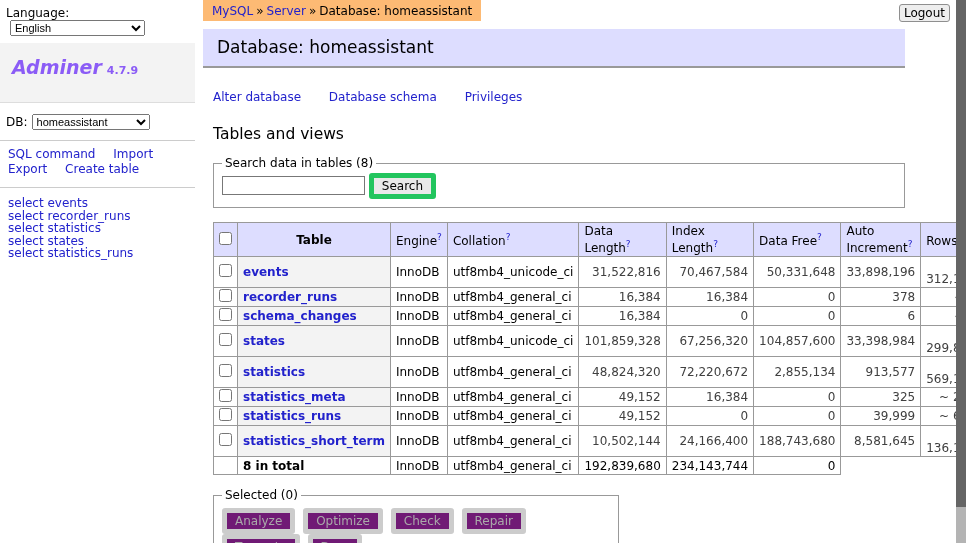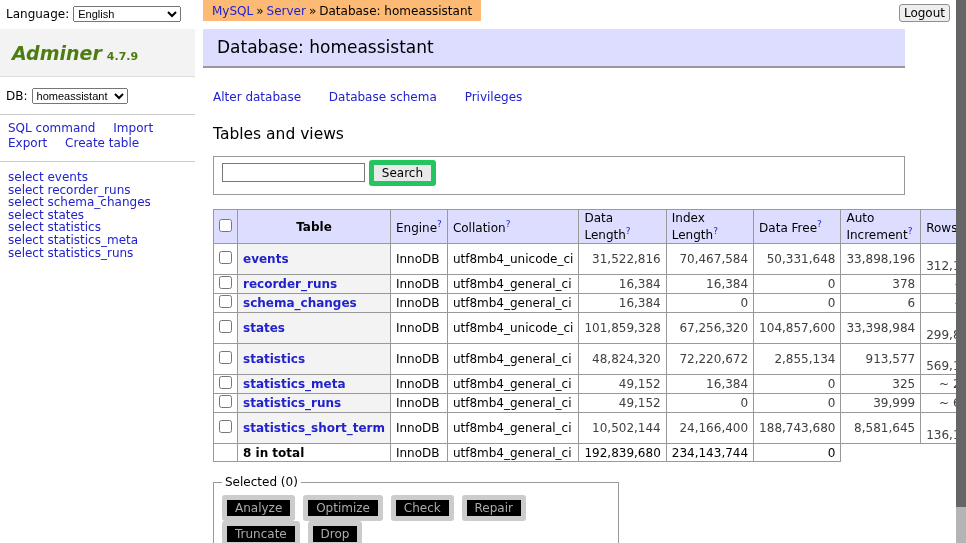--- a/index.html
+++ b/index.html
@@ -9,29 +9,29 @@
     width: 966px; height: 543px;
     font-family: "DejaVu Sans", "Liberation Sans", sans-serif;
     font-size: 12px; color: #000;
     overflow: hidden;
   }
   a { color: #2222cc; text-decoration: none; cursor: pointer; }
 
   
   .sidebar { position: absolute; left: 0; top: 0; width: 195px; }
   .lang-row { padding: 6px 0 0 6px; }
-  .lang-row select { width: 108px; font-size: 11px; margin-left: 4px; }
+  .lang-row select { width: 135px; font-size: 11px; margin-left: 4px; }
   .logo {
     margin-top: 7px; background: #f3f3f3; border-bottom: 1px solid #ddd;
-    padding: 9px 0 10px 12px; color: #4d7c0f;
+    padding: 9px 0 22px 12px; color: #8b5cf6;
   }
   .logo .app-name { font-style: italic; font-size: 19px; }
   .logo .version { font-size: 11px; margin-left: 5px; }
   .db-row { padding: 11px 0 0 6px; }
-  .db-row select { width: 96px; font-size: 11px; margin-left: 4px; }
+  .db-row select { width: 118px; font-size: 11px; margin-left: 4px; }
   .side-sep { border: none; border-top: 1px solid #ccc; margin: 10px 0 0 0; }
   .cmd-links { padding: 6px 0 0 8px; line-height: 15px; }
   .cmd-links a { margin-right: 14px; }
   .tables-list { padding: 9px 0 0 8px; }
   .tables-list a { display: block; line-height: 12.6px; }
 
   
   .content { position: absolute; left: 203px; top: 0; width: 702px; }
   .breadcrumb {
     display: inline-block; background: #fdba74;
@@ -53,21 +53,21 @@
   h3 { font-weight: normal; font-size: 15.5px; margin: 21px 0 0 10px; }
 
   fieldset { border: 1px solid #999; margin: 13px 0 0 10px; padding: 3px 8px 8px 8px; }
   fieldset legend { padding: 0 3px; }
   .search-input { width: 143px; height: 19px; border: 1px solid #777; font-size: 12px; padding: 0 3px; font-family: inherit; }
   .btn {
     font-size: 12px; padding: 1px 8px; font-family: inherit;
     background: #e9e9e9; border: 5px solid #22c55e; border-radius: 3px; color: #000;
     cursor: pointer; vertical-align: middle;
   }
-  .btn:disabled { color: #aaa; border-color: #ccc; background: #000000; }
+  .btn:disabled { color: #aaa; border-color: #ccc; background: #701a75; }
 
   
   table.db-tables { margin: 14px 0 0 10px; border-collapse: collapse; font-size: 12px; }
   table.db-tables th, table.db-tables td { border: 1px solid #999; padding: 1px 5px; height: 18px; }
   table.db-tables thead th, table.db-tables thead td { background: #ddf; }
   table.db-tables thead .col-table { font-weight: bold; text-align: center; }
   table.db-tables sup a { font-size: 9px; }
   table.db-tables tbody th.c-name { background: #f3f3f3; text-align: left; }
   table.db-tables .c-name a { font-weight: bold; margin-top: 12px; }
   table.db-tables td.num { text-align: right; color: #404040; }
@@ -113,24 +113,22 @@
     </div>
     <div>
       <a>Export</a>
       <a>Create table</a>
     </div>
   </div>
   <hr class="side-sep">
   <div class="tables-list">
     <a>select events</a>
     <a>select recorder_runs</a>
-    <a>select schema_changes</a>
+    <a>select statistics</a>
     <a>select states</a>
-    <a>select statistics</a>
-    <a>select statistics_meta</a>
     <a>select statistics_runs</a>
   </div>
 </div>
 
 <div class="content">
   <div>
     <span class="breadcrumb">
       <a>MySQL</a><span class="sep">»</span><a>Server</a><span class="sep">»</span><span>Database: homeassistant</span>
     </span>
   </div>
@@ -139,20 +137,21 @@
 
   <p class="db-actions">
     <a>Alter database</a>
     <a>Database schema</a>
     <a>Privileges</a>
   </p>
 
   <h3>Tables and views</h3>
 
   <fieldset class="search-fs">
+    <legend>Search data in tables (8)</legend>
     <input type="text" class="search-input" value="" style="">
     <button class="btn">Search</button>
   </fieldset>
 
   <table class="db-tables">
     <thead>
       <tr>
         <td class="col-chk"><input type="checkbox" style=""></td>
         <th class="col-table">Table</th>
         <td class="col-eng"><span>Engine</span><sup><a>?</a></sup></td>

